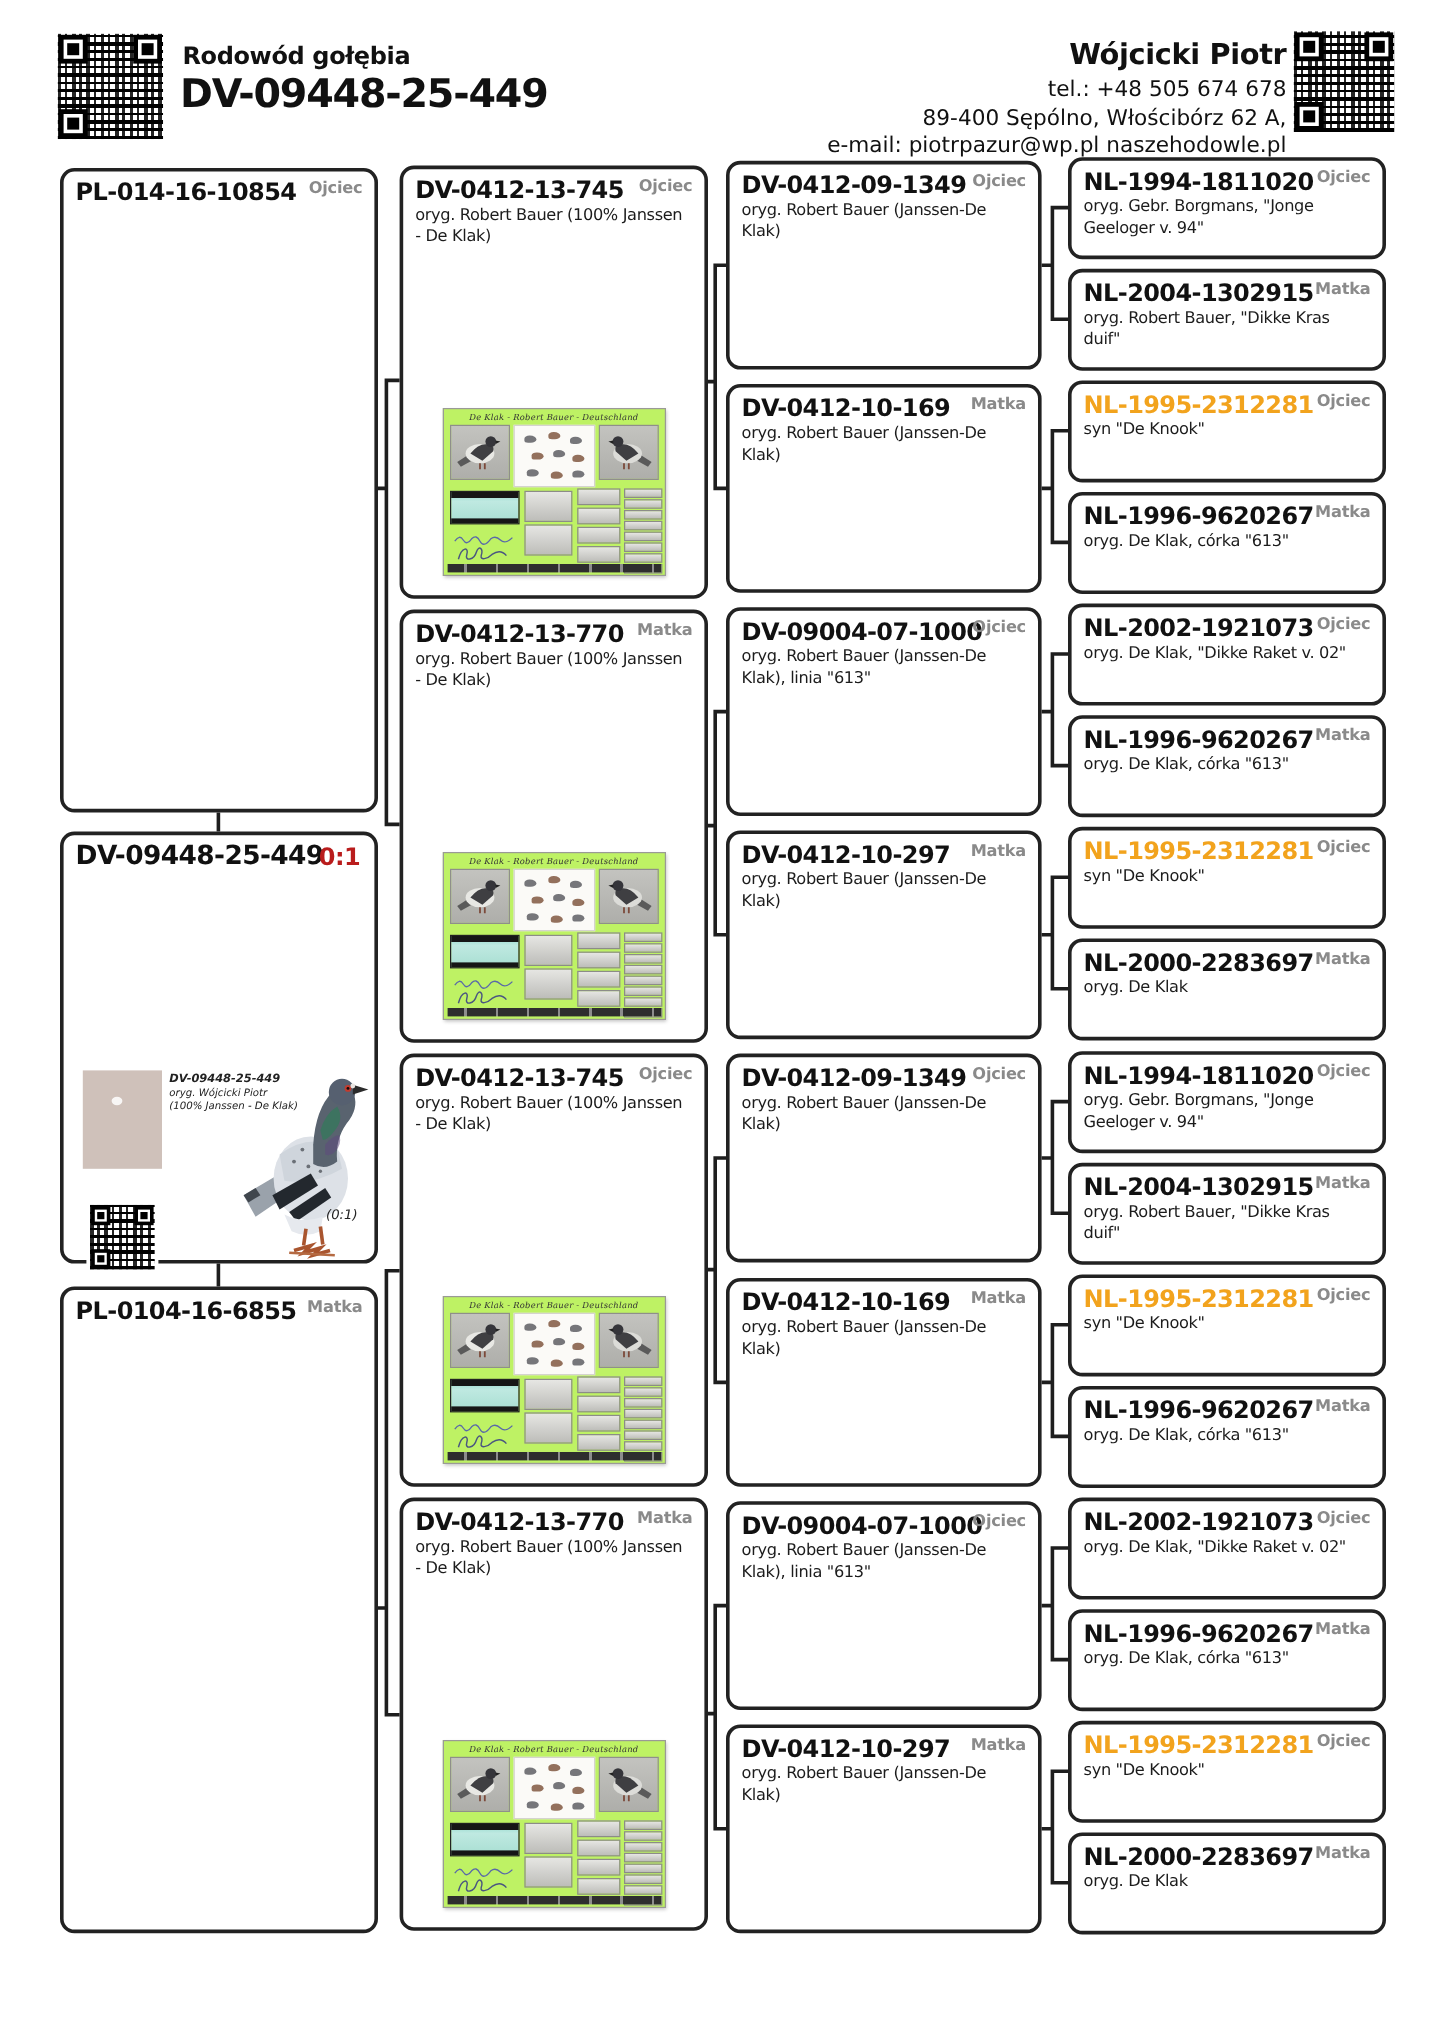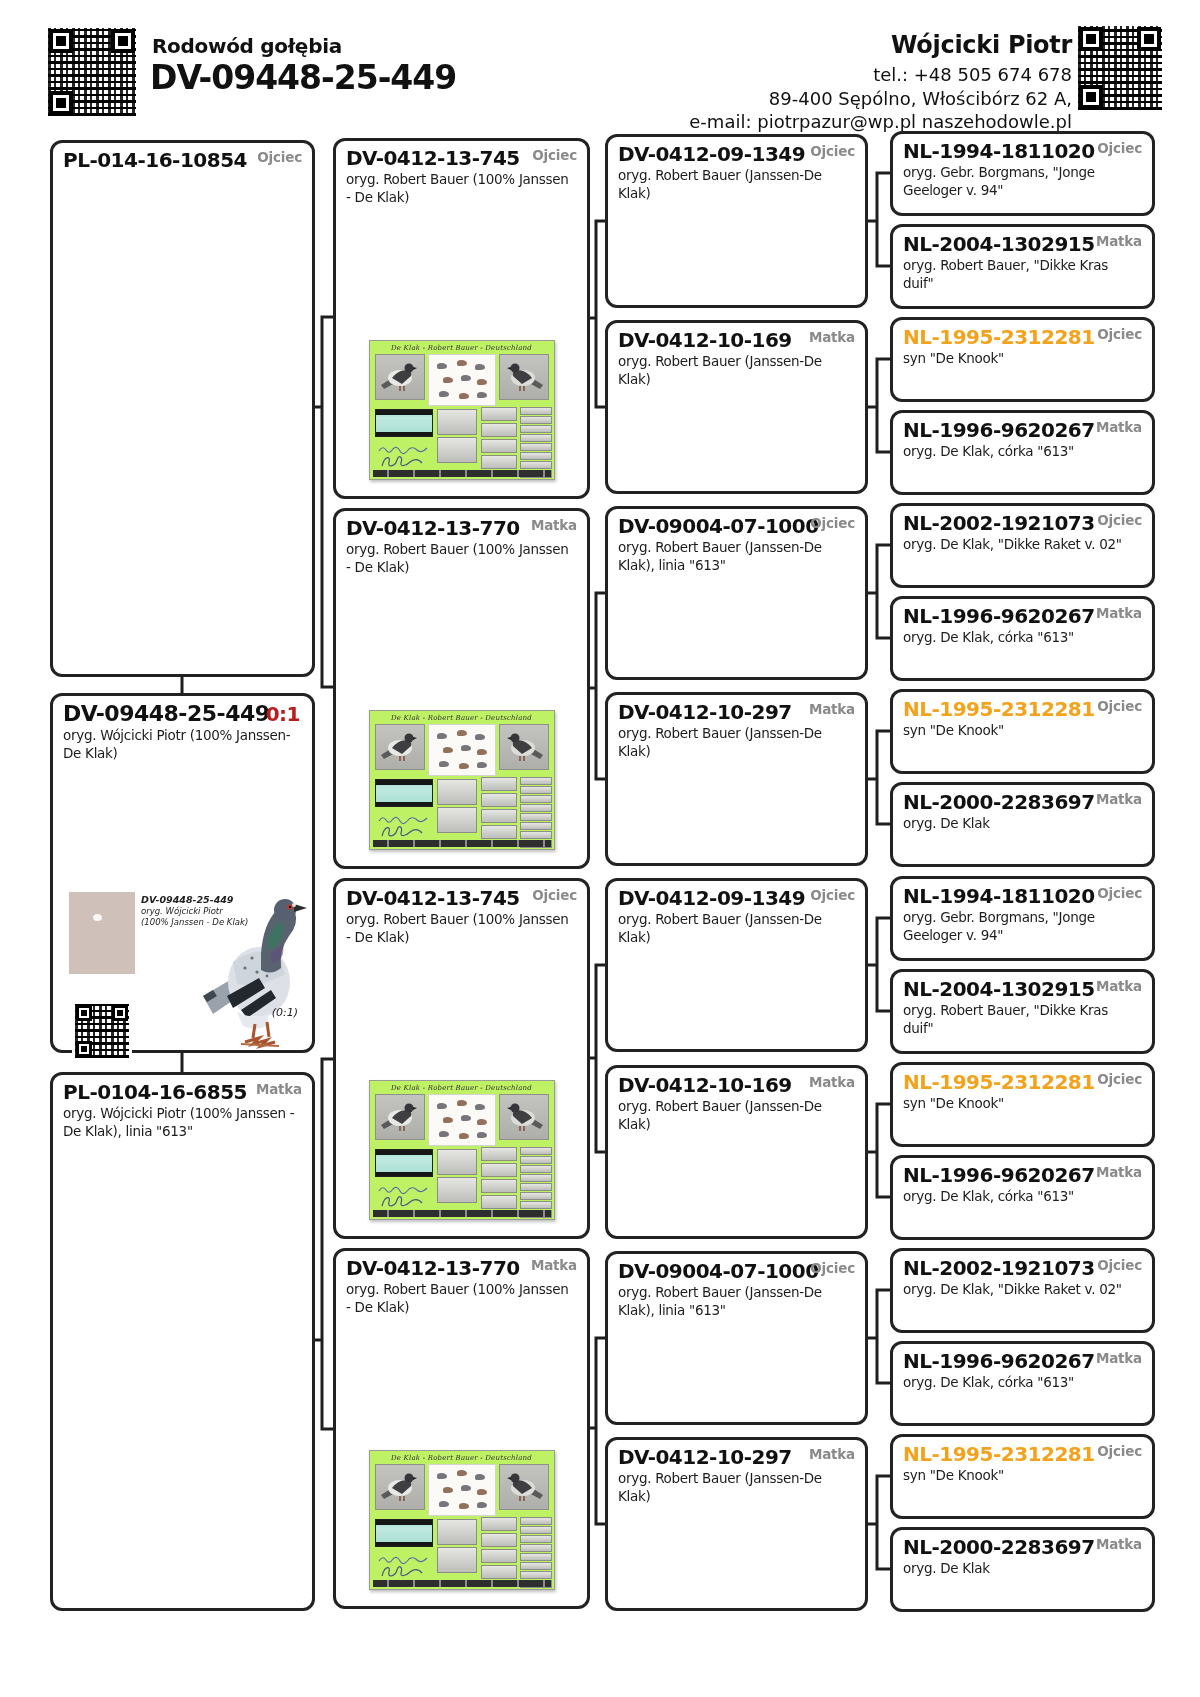--- a/index.html
+++ b/index.html
@@ -119,21 +119,20 @@
     </div>
 
   <div class="box" style="left:50px;top:140px;width:265px;height:537px;">
     <span class="ring">PL-014-16-10854</span>
     <span class="tag">Ojciec</span>
   </div>
 
   <div class="box" style="left:50px;top:693px;width:265px;height:360px;">
     <span class="ring" style="font-size:22px;">DV-09448-25-449</span>
     <span class="score">0:1</span>
-    <div class="desc">oryg. Wójcicki Piotr (100% Janssen- De Klak)</div>
     <div class="photo-area">
       <div class="eye"></div>
       <div class="cap">
         <div class="cr">DV-09448-25-449</div>
         <div class="cl">oryg. Wójcicki Piotr</div>
         <div class="cl">(100% Janssen - De Klak)</div>
       </div>
       <div class="pigeon">
         <svg width="115" height="168" viewBox="0 0 115 168">
           <polygon points="6,112 50,86 60,100 16,130" fill="#9aa2ab"></polygon>
@@ -168,21 +167,20 @@
           <i class="f2"></i>
           <i class="f3"></i>
         </div>
       <div class="sexnote">(0:1)</div>
     </div>
   </div>
 
   <div class="box" style="left:50px;top:1072px;width:265px;height:539px;">
     <span class="ring">PL-0104-16-6855</span>
     <span class="tag">Matka</span>
-    <div class="desc">oryg. Wójcicki Piotr (100% Janssen - De Klak), linia "613"</div>
   </div>
 
   <div class="box" style="left:333px;top:138px;width:257px;height:361px;">
     <span class="ring">DV-0412-13-745</span>
     <span class="tag">Ojciec</span>
     <div class="desc">oryg. Robert Bauer (100% Janssen - De Klak)</div>
     <div class="thumb-slot">
   <div class="thumb">
     <div class="t-head">De Klak - Robert Bauer - Deutschland</div>
     <div class="t-photos">

